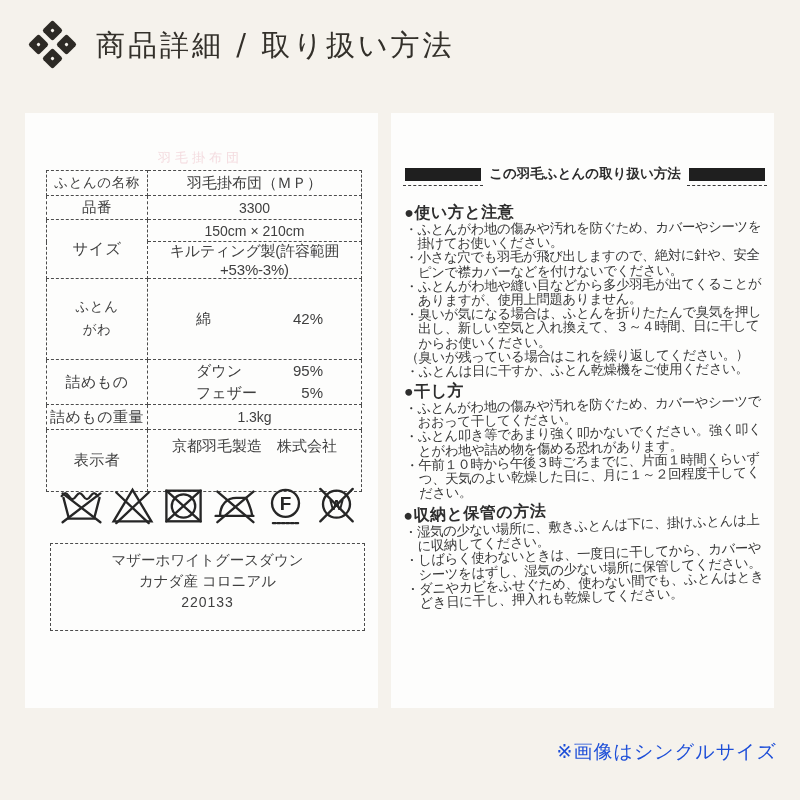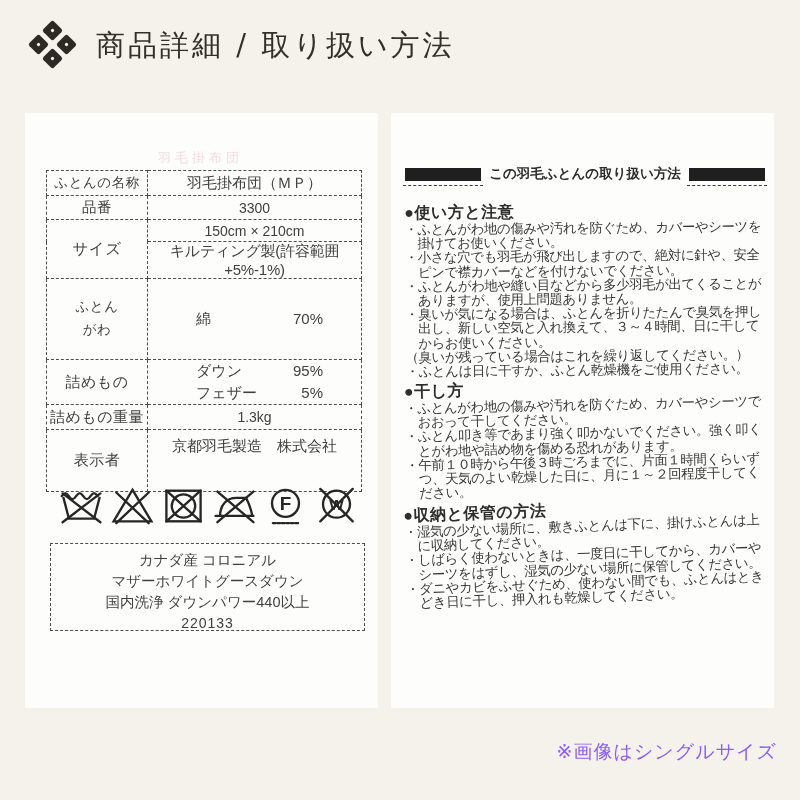--- a/index.html
+++ b/index.html
@@ -59,21 +59,21 @@
 
   .rp-body { position:absolute; top:90px; left:14px; width:361px; color:#383838; }
   .sec { transform-origin:0 50%; }
   .sec-1 { transform:rotate(-0.5deg); }
   .sec-2 { transform:rotate(-1.2deg); margin-top:3px; }
   .sec-3 { transform:rotate(-2.1deg); margin-top:4px; }
   .sec-h { font-size:16px; font-weight:bold; letter-spacing:0.5px; line-height:20px; color:#2e2e2e; }
   .bl { font-size:13.4px; line-height:14.2px; text-indent:-13px; padding-left:13px; letter-spacing:-0.4px; }
 
   
-  .footer-note { position:absolute; top:739px; right:23px; font-size:19px; letter-spacing:1px; color:#8b5cf6; }
+  .footer-note { position:absolute; top:739px; right:23px; font-size:19px; letter-spacing:1px; color:#1d4ed8; }
 </style>
 </head>
 <body>
 
 <div class="page-header">
   <div class="crest">
     <div class="dia d-top"></div>
     <div class="dia d-left"></div>
     <div class="dia d-right"></div>
     <div class="dia d-bottom"></div>
@@ -96,29 +96,29 @@
     </tr>
     <tr style="height:24px">
       <td class="lab" style="font-size:14.5px">品番</td>
       <td class="val" style="font-size:14px">3300</td>
     </tr>
     <tr style="height:22px">
       <td class="lab" rowspan="2" style="font-size:15.5px">サイズ</td>
       <td class="val" style="font-size:14px">150cm × 210cm</td>
     </tr>
     <tr style="height:23px">
-      <td class="val small-note">キルティング製(許容範囲 +5%-1%)</td>
+      <td class="val small-note">キルティング製(許容範囲 +53%-3%)</td>
     </tr>
     <tr style="height:81px">
       <td class="lab pre">ふとん
 がわ</td>
       <td class="val">
         <div class="spread">
           <span>綿</span>
-          <span>70%</span>
+          <span>42%</span>
         </div>
       </td>
     </tr>
     <tr style="height:45px">
       <td class="lab" style="font-size:15px">詰めもの</td>
       <td class="val">
         <div class="spread" style="margin-bottom:3px">
           <span>ダウン</span>
           <span>95%</span>
         </div>
@@ -177,23 +177,22 @@
     <svg width="45" height="42" viewBox="0 0 50 44">
       <g fill="none" stroke="#262626" stroke-width="2.6" stroke-linecap="round">
         <circle cx="25" cy="20" r="15"></circle>
         <path d="M7,3 L43,39 M43,3 L7,39"></path>
       </g>
       <text x="25" y="27" text-anchor="middle" font-size="17" font-weight="bold" fill="#262626" font-family="Liberation Sans, sans-serif">W</text>
     </svg>
   </div>
 
   <div class="origin-box">
+    <div class="ln">マザーホワイトグースダウン</div>
     <div class="ln">カナダ産 コロニアル</div>
-    <div class="ln">マザーホワイトグースダウン</div>
-    <div class="ln">国内洗浄 ダウンパワー440以上</div>
     <div class="ln ln4">220133</div>
   </div>
 </div>
 
 <div class="panel panel-right">
   <div class="rp-header">
     <div class="rp-bar"></div>
     <div class="rp-title">この羽毛ふとんの取り扱い方法</div>
     <div class="rp-bar"></div>
   </div>

